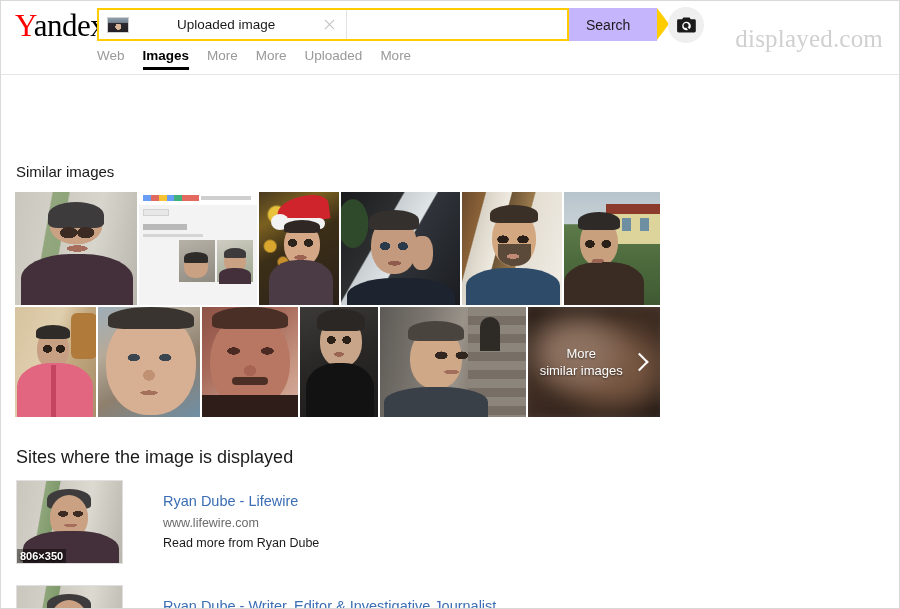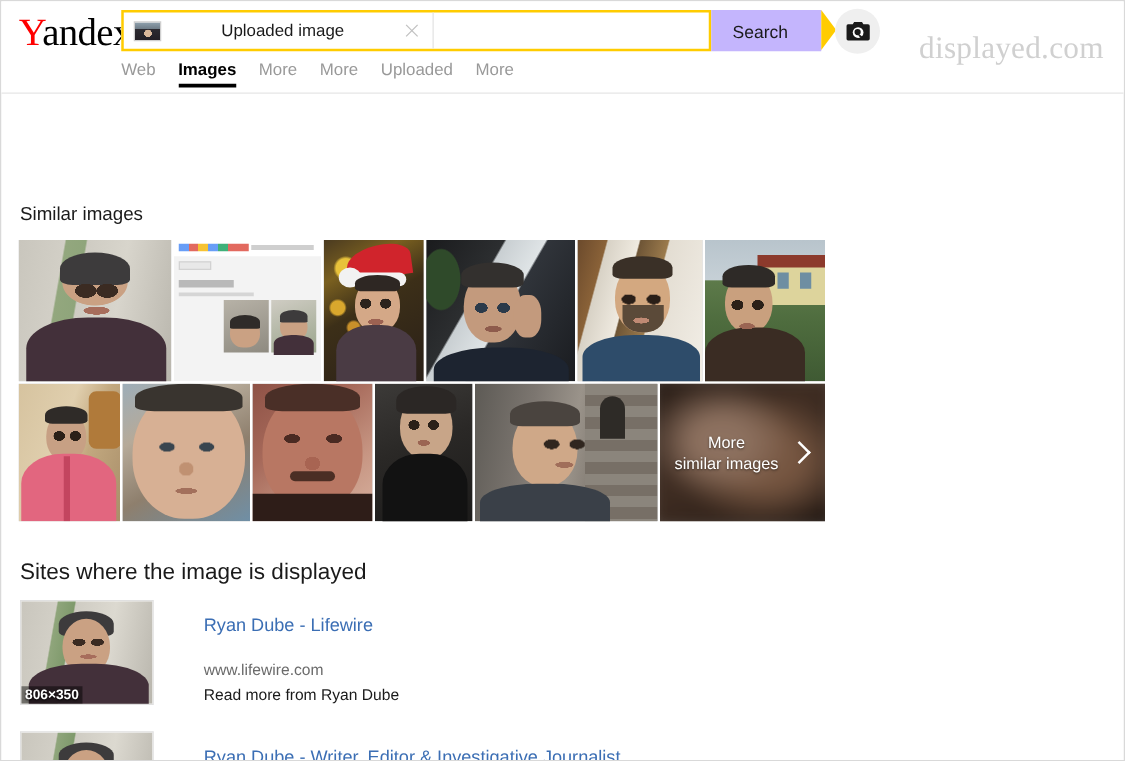--- a/index.html
+++ b/index.html
@@ -290,21 +290,21 @@
     color: #3b6eb4;
     text-decoration: none;
     cursor: pointer;
     display: inline-block;
     line-height: 19px;
   }
   .site-url {
     font-size: 12.5px;
     color: #6b6b6b;
     line-height: 18px;
-    margin-top: 16px;
+    margin-top: 3px;
   }
   .site-desc {
     font-size: 12.5px;
     color: #1a1a1a;
     line-height: 18px;
     margin-top: 2px;
   }
 
   .watermark {
     position: absolute;

